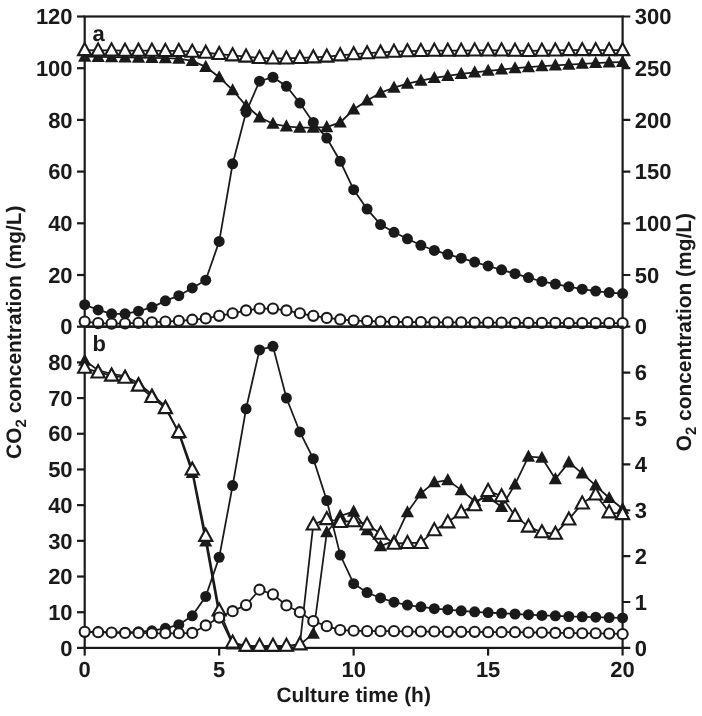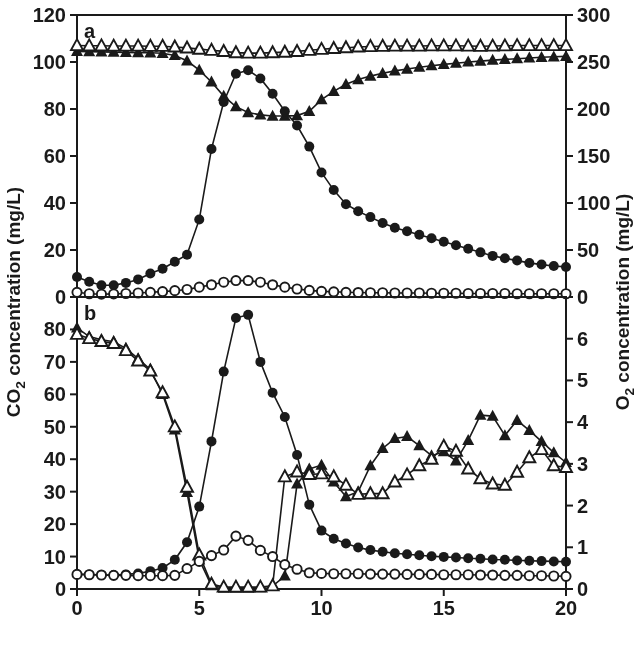--- a/index.html
+++ b/index.html
@@ -459,17 +459,18 @@
           <circle cx="553.775" cy="576.0222222222222" r="4.6" fill="#ffffff" stroke="#1a1a1a" stroke-width="1.9"></circle>
           <circle cx="566" cy="576.3466666666667" r="4.6" fill="#ffffff" stroke="#1a1a1a" stroke-width="1.9"></circle>
         </g>
       </g>
     </svg>
 
   <div class="vtitle" style="left:3px;top:472px;"><span>CO</span><sub>2</sub><span> concentration  (mg/L)</span></div>
 
   <div class="vtitle" style="left:612px;top:472px;"><span>O</span><sub>2</sub><span> concentration  (mg/L)</span></div>
 
+  <div class="xtitle">Culture time (h)</div>
 
   <div class="panel-letter" id="pl-a">a</div>
   <div class="panel-letter" id="pl-b">b</div>
 
 </div>
 
 </body></html>

